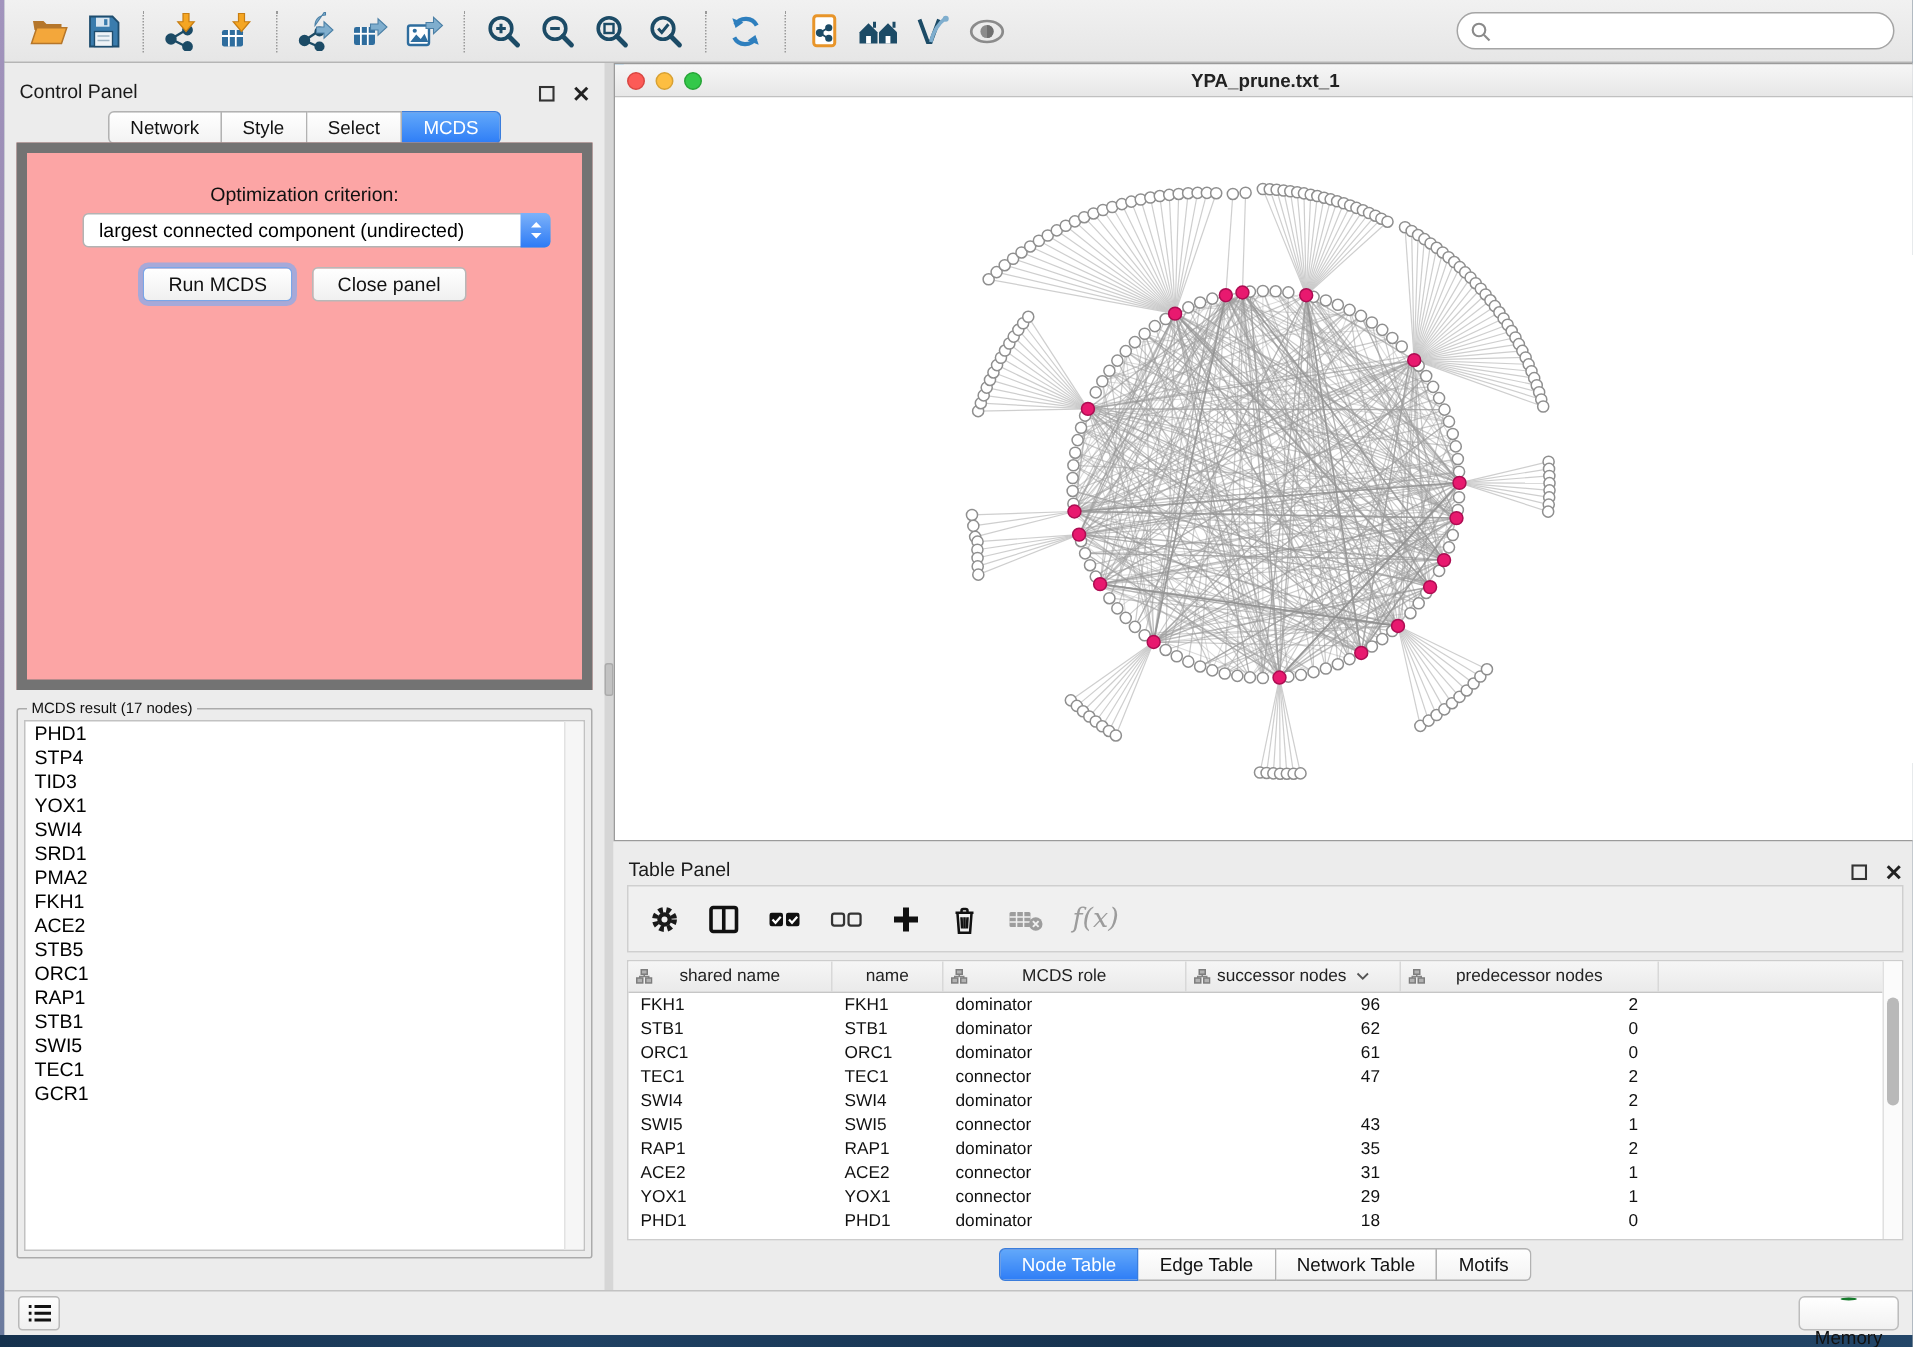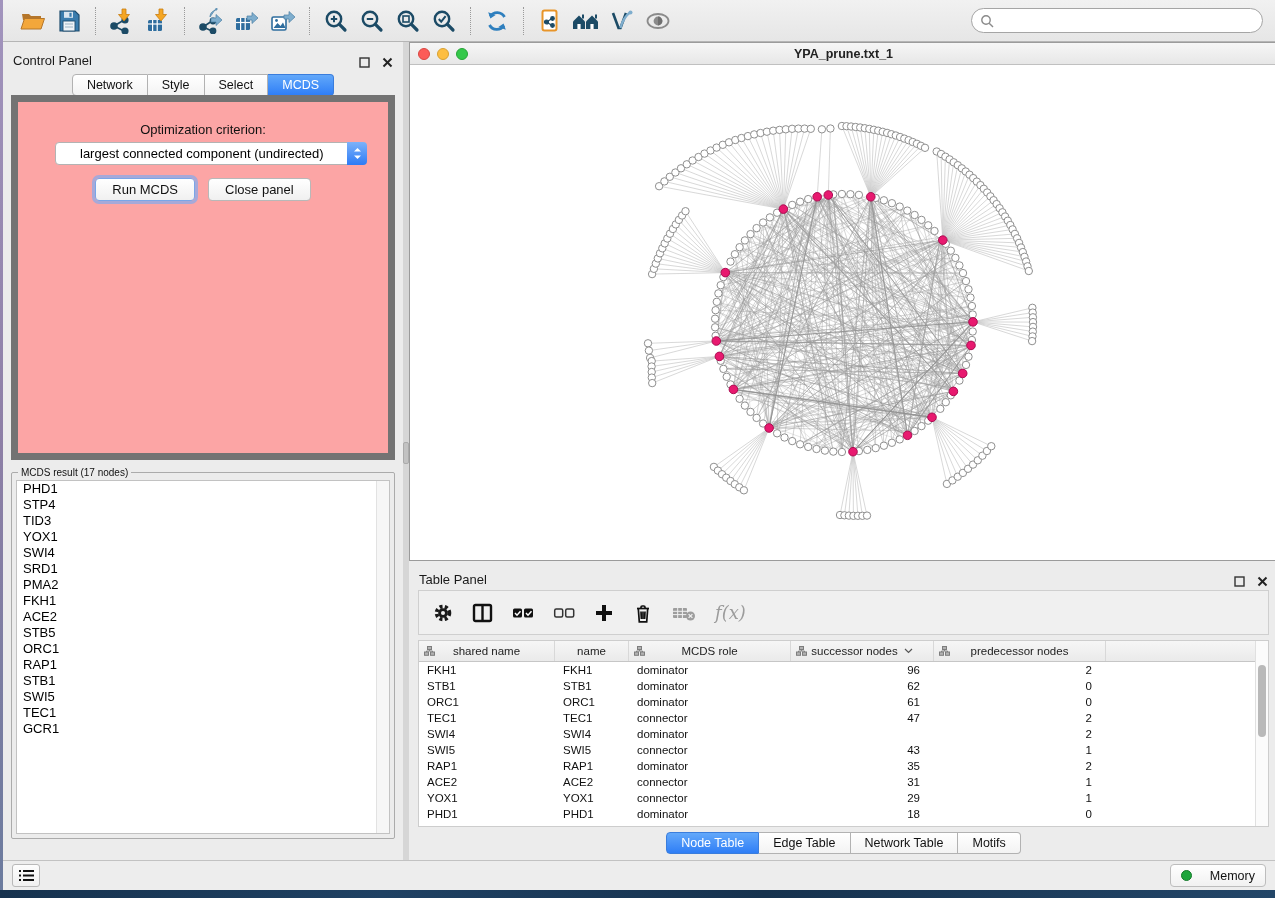--- a/index.html
+++ b/index.html
@@ -30,21 +30,21 @@
   .seg-tabs { position:absolute; top:32px; left:0; width:100%; display:flex; justify-content:center; }
   .seg { height:22px; line-height:20px; padding:0 14px; font-size:12.5px; background:linear-gradient(#ffffff,#f3f3f3);
     border:1px solid #b2b2b2; border-left:none; color:#111; cursor:default; }
   .seg:first-child { border-left:1px solid #b2b2b2; border-radius:4px 0 0 4px; }
   .seg:last-child { border-radius:0 4px 4px 0; }
   .seg.sel { background:linear-gradient(#62a8fa,#2f7ef6); color:#fff; border-color:#3a7ddc; }
   .tab-box { position:absolute; left:8px; right:8px; top:53px; height:365px; background:#fca5a5; border:7px solid #737373; }
   .opt-label { margin-top:20px; text-align:center; font-size:13px; color:#111; }
   .dropdown { position:absolute; left:37px; top:40px; width:312px; height:23px; background:#fff; border:1px solid #b3b3b3;
     border-radius:4px; display:flex; align-items:center; font-size:13px; }
-  .dropdown .dd-text { padding-left:24px; flex:1; white-space:nowrap; overflow:hidden; }
+  .dropdown .dd-text { padding-left:10px; flex:1; white-space:nowrap; overflow:hidden; }
   .dd-btn { width:20px; height:23px; margin:-1px -1px -1px 0; border-radius:0 4px 4px 0;
     background:linear-gradient(#7db2f9,#2d7bf6); display:flex; align-items:center; justify-content:center; }
   .btn-row { position:absolute; top:76px; left:0; width:100%; display:flex; justify-content:center; gap:13px; }
   .mac-btn { height:23px; padding:0 16px; font-size:13px; font-family:inherit; background:linear-gradient(#ffffff,#f0f0f0);
     border:1px solid #b8b8b8; border-radius:4px; color:#111; }
   .mac-btn.focus { box-shadow:0 0 0 3px rgba(120,170,245,.65); border-color:#7aa6e8; }
   .mcds-group { position:absolute; left:8px; right:8px; top:425px; bottom:21px; border:1px solid #ababab; border-radius:2px; }
   .mcds-group legend { font-size:10px; color:#111; margin-left:6px; padding:0 3px; }
   .mcds-list { position:absolute; left:4px; right:4px; top:2px; bottom:4px; background:#fff; border:1px solid #c2c2c2; overflow:hidden; }
   .mcds-item { font-size:13px; line-height:16px; padding-left:6px; color:#000; }
@@ -84,21 +84,21 @@
   .td { font-size:11.5px; line-height:16px; color:#111; flex:0 0 auto; white-space:nowrap; overflow:hidden; }
   .td.l { padding-left:8px; } .td.r { text-align:right; padding-right:14px; }
   .t-scroll { position:absolute; right:0; top:0; bottom:0; width:13px; background:#fbfbfb; border-left:1px solid #e0e0e0; }
   .t-thumb { position:absolute; left:2px; top:24px; width:8px; height:72px; background:#b9b9b9; border-radius:4px; }
   .seg-tabs.bottom { position:absolute; top:271px; left:0; width:100%; }
   .statusbar { position:absolute; left:0; top:860px; width:1272px; height:30px; background:#ededed;
     border-top:1px solid #c2c2c2; display:flex; align-items:center; padding:0 9px; }
   .list-btn { width:28px; height:23px; background:linear-gradient(#fdfdfd,#f0f0f0); border:1px solid #b9b9b9;
     border-radius:3px; display:flex; align-items:center; justify-content:center; }
   .memory-btn { margin-left:auto; height:23px; padding:0 10px; background:linear-gradient(#ffffff,#f1f1f1);
-    border:1px solid #bdbdbd; border-radius:4px; display:flex; align-items:center; gap:18px; font-size:12.5px; color:#111; }
+    border:1px solid #bdbdbd; border-radius:4px; display:flex; align-items:center; gap:18px; font-size:12.5px; color:#111;flex-direction:column; }
   .memory-btn .dot { width:11px; height:11px; border-radius:50%; background:#1ea53c; border:1px solid #157a2b; }
   svg { display:block; }
 </style>
 </head>
 <body>
 
 <div class="wall-left"></div>
 <div class="wall-bottom"></div>
 
 <div class="app">

